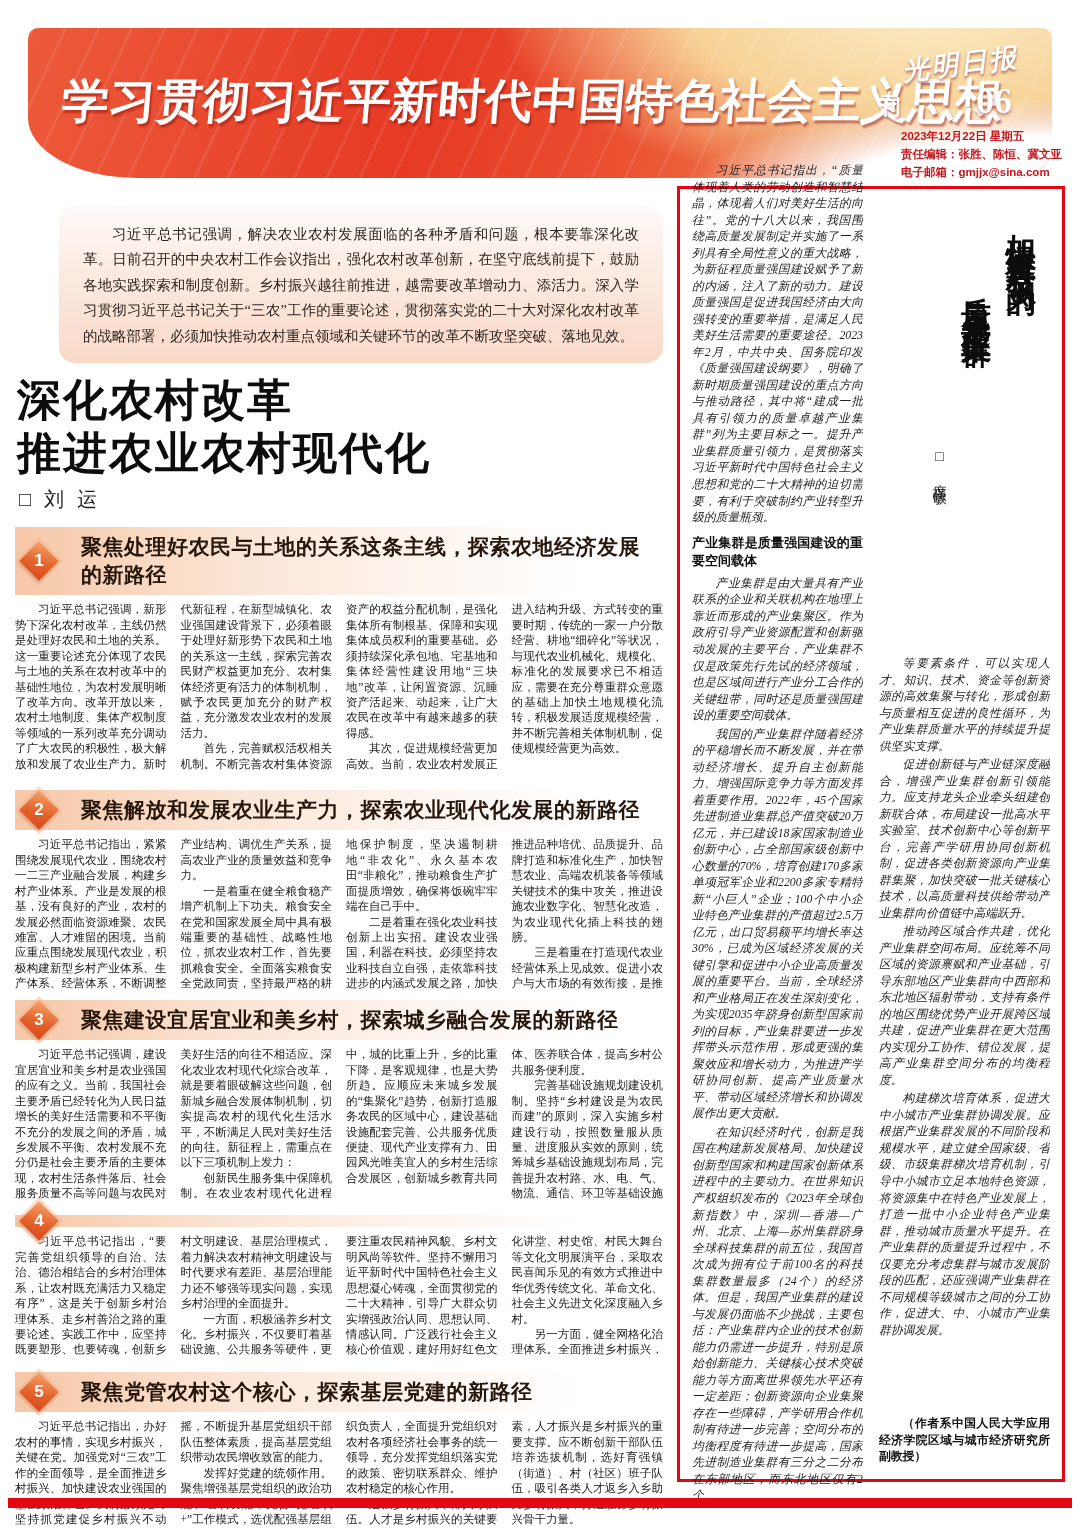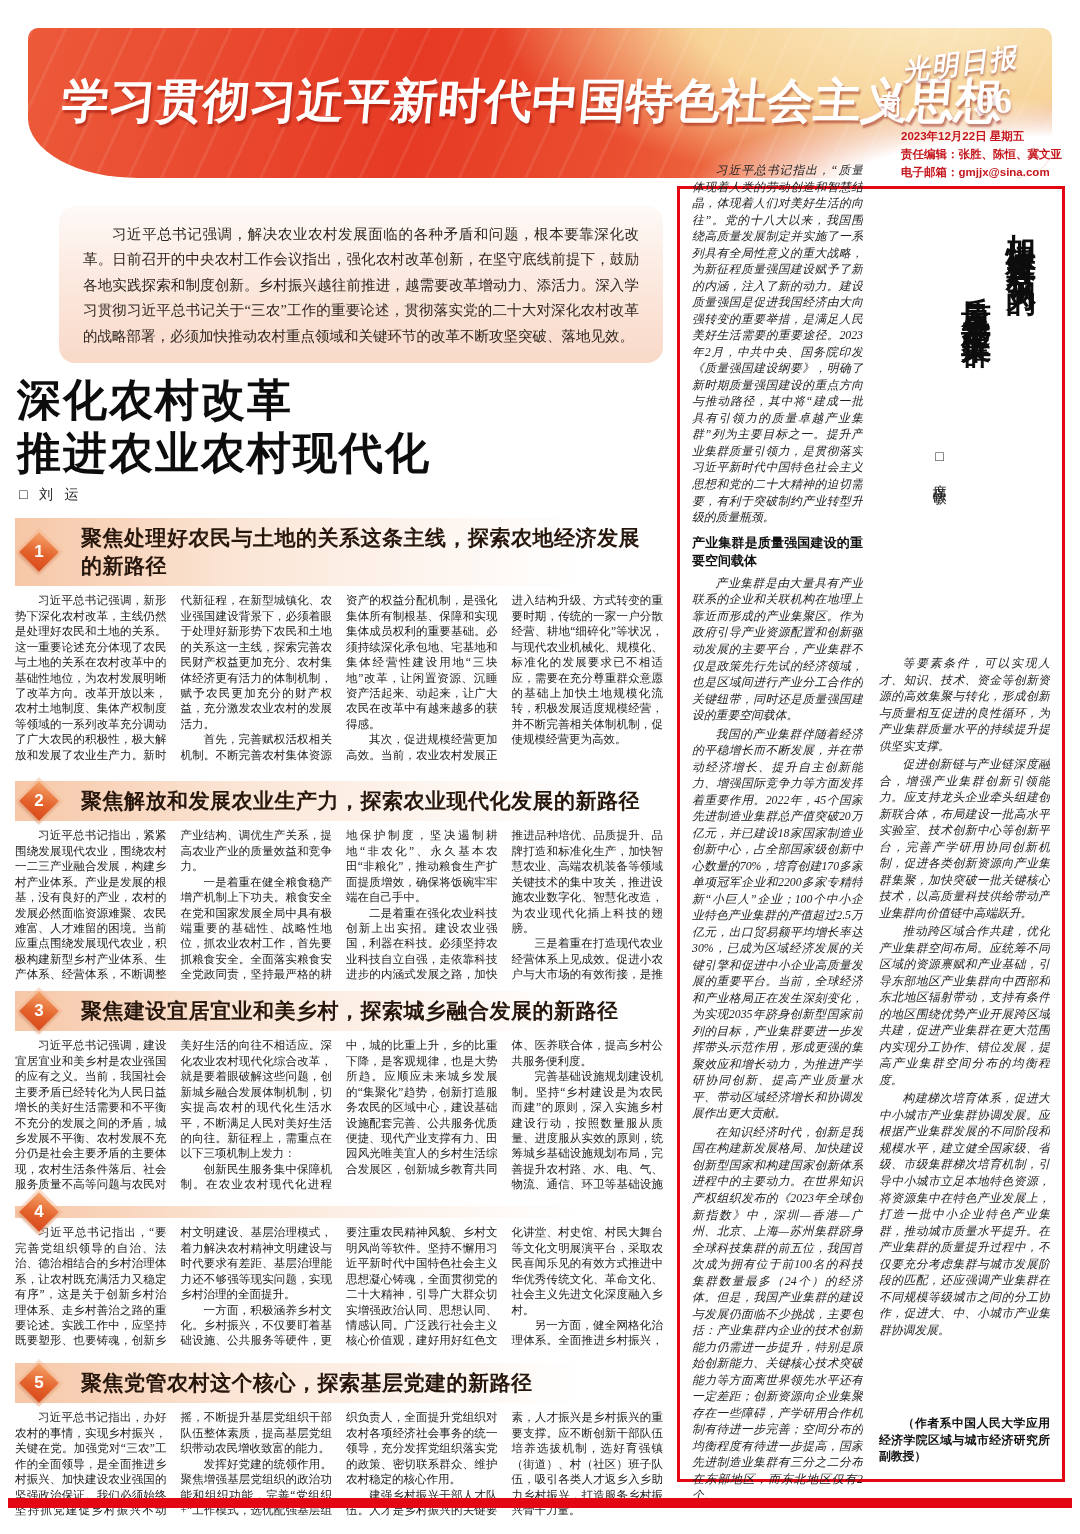--- a/index.html
+++ b/index.html
@@ -35,21 +35,21 @@
   
   .row{position:absolute;left:15px;top:186px;width:1050px;display:flex;gap:14px;align-items:flex-start;}
   .main-col{width:648px;flex:0 0 648px;}
 
   .lead-box{margin:20px 0 12px 44px;padding:16px 24px 14px;border-radius:16px;
     background:linear-gradient(180deg,#fefaf8 0%,#fcebe2 40%,#f9d9c8 100%);
     font-size:14.5px;line-height:1.75;text-align:justify;color:#2e2620;}
   .lead-box p{margin:0;text-indent:2em;}
 
   .headline{margin:10px 0 2px 2px;font-weight:700;font-size:44px;line-height:1.2;color:#0d0d0d;letter-spacing:2px;}
-  .byline{margin:6px 0 14px 4px;font-size:14px;color:#222;letter-spacing:4px;}
+  .byline{margin:6px 0 14px 4px;font-size:20px;color:#222;letter-spacing:4px;}
 
   .section{margin-bottom:6px;}
   .sec-head{position:relative;margin:8px 0 7px;padding:6px 8px 6px 66px;
     background:linear-gradient(90deg,#f6c7a7 0%, #fbe5d5 34%, #fdf4ee 62%, rgba(255,255,255,0) 88%);}
   .diamond{position:absolute;left:10px;top:50%;width:28px;height:28px;transform:translateY(-50%) rotate(45deg);
     background:linear-gradient(150deg,#f4a269 0%,#e4632c 55%,#d8491c 100%);
     box-shadow:0 0 0 3px rgba(244,180,140,.45), 1px 2px 3px rgba(120,40,0,.35);}
   .diamond i{position:absolute;inset:0;display:flex;align-items:center;justify-content:center;
     transform:rotate(-45deg);font-style:normal;color:#fff;font-weight:700;font-size:17px;
     font-family:"Liberation Sans","DejaVu Sans",sans-serif;}

